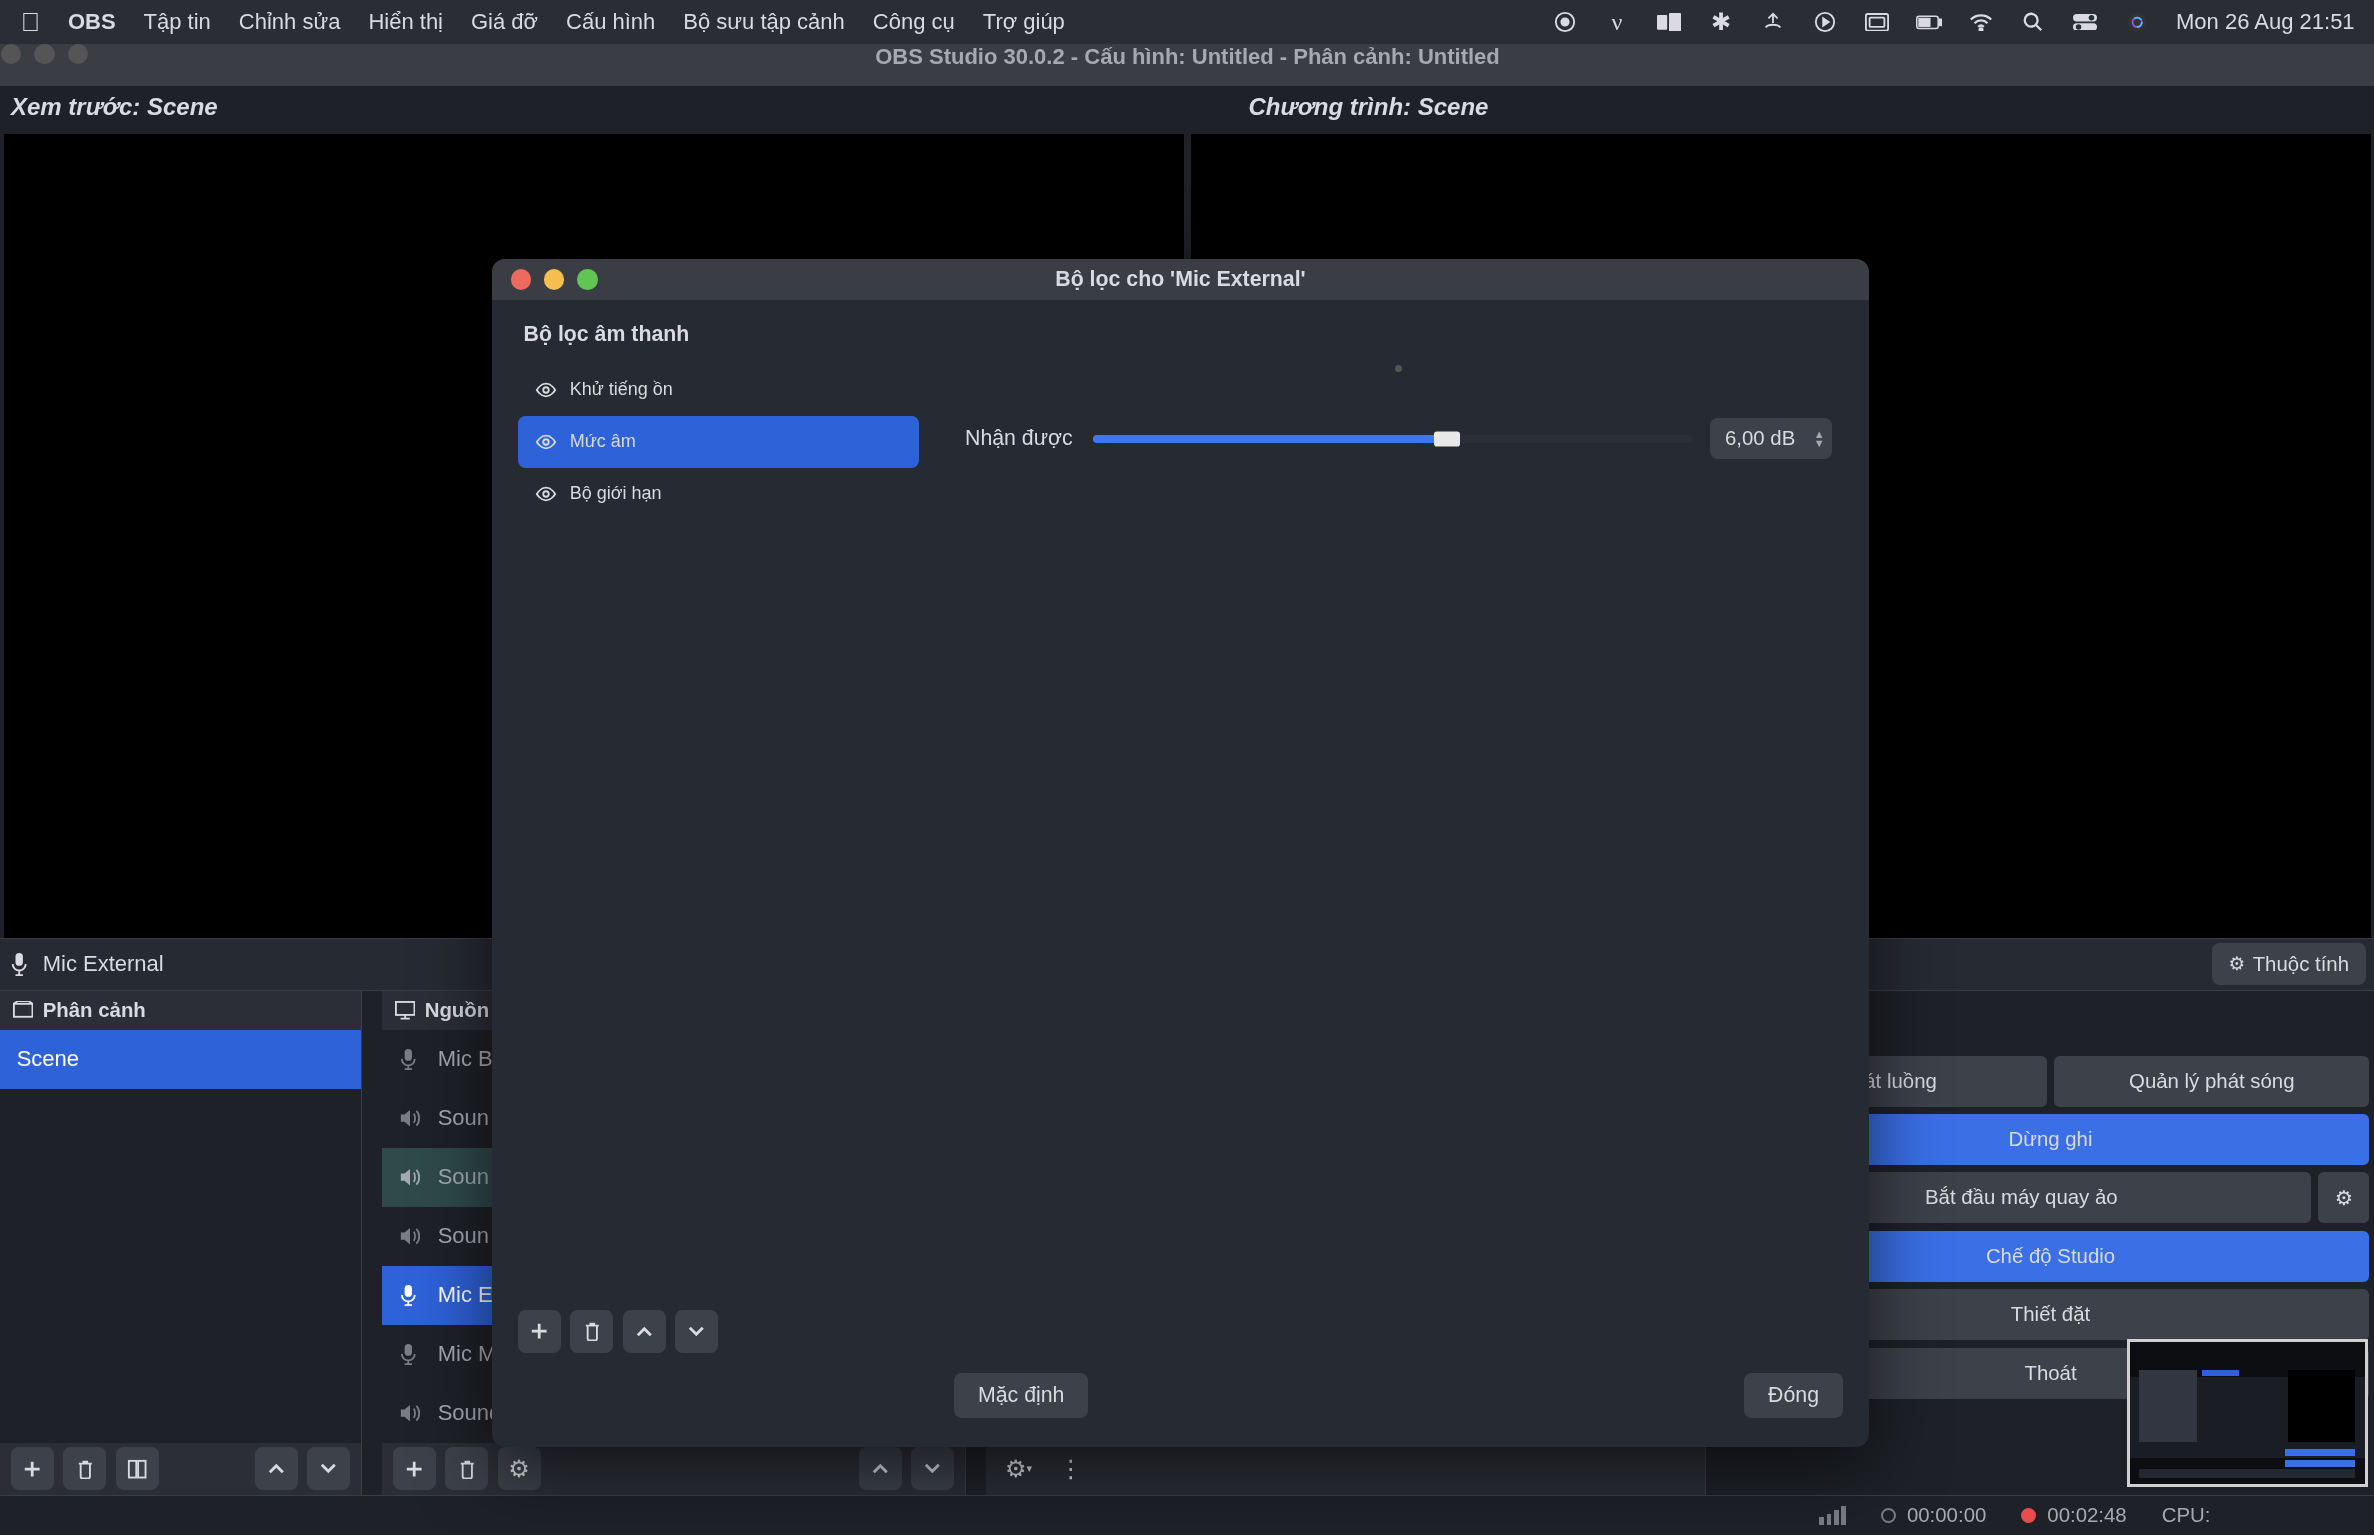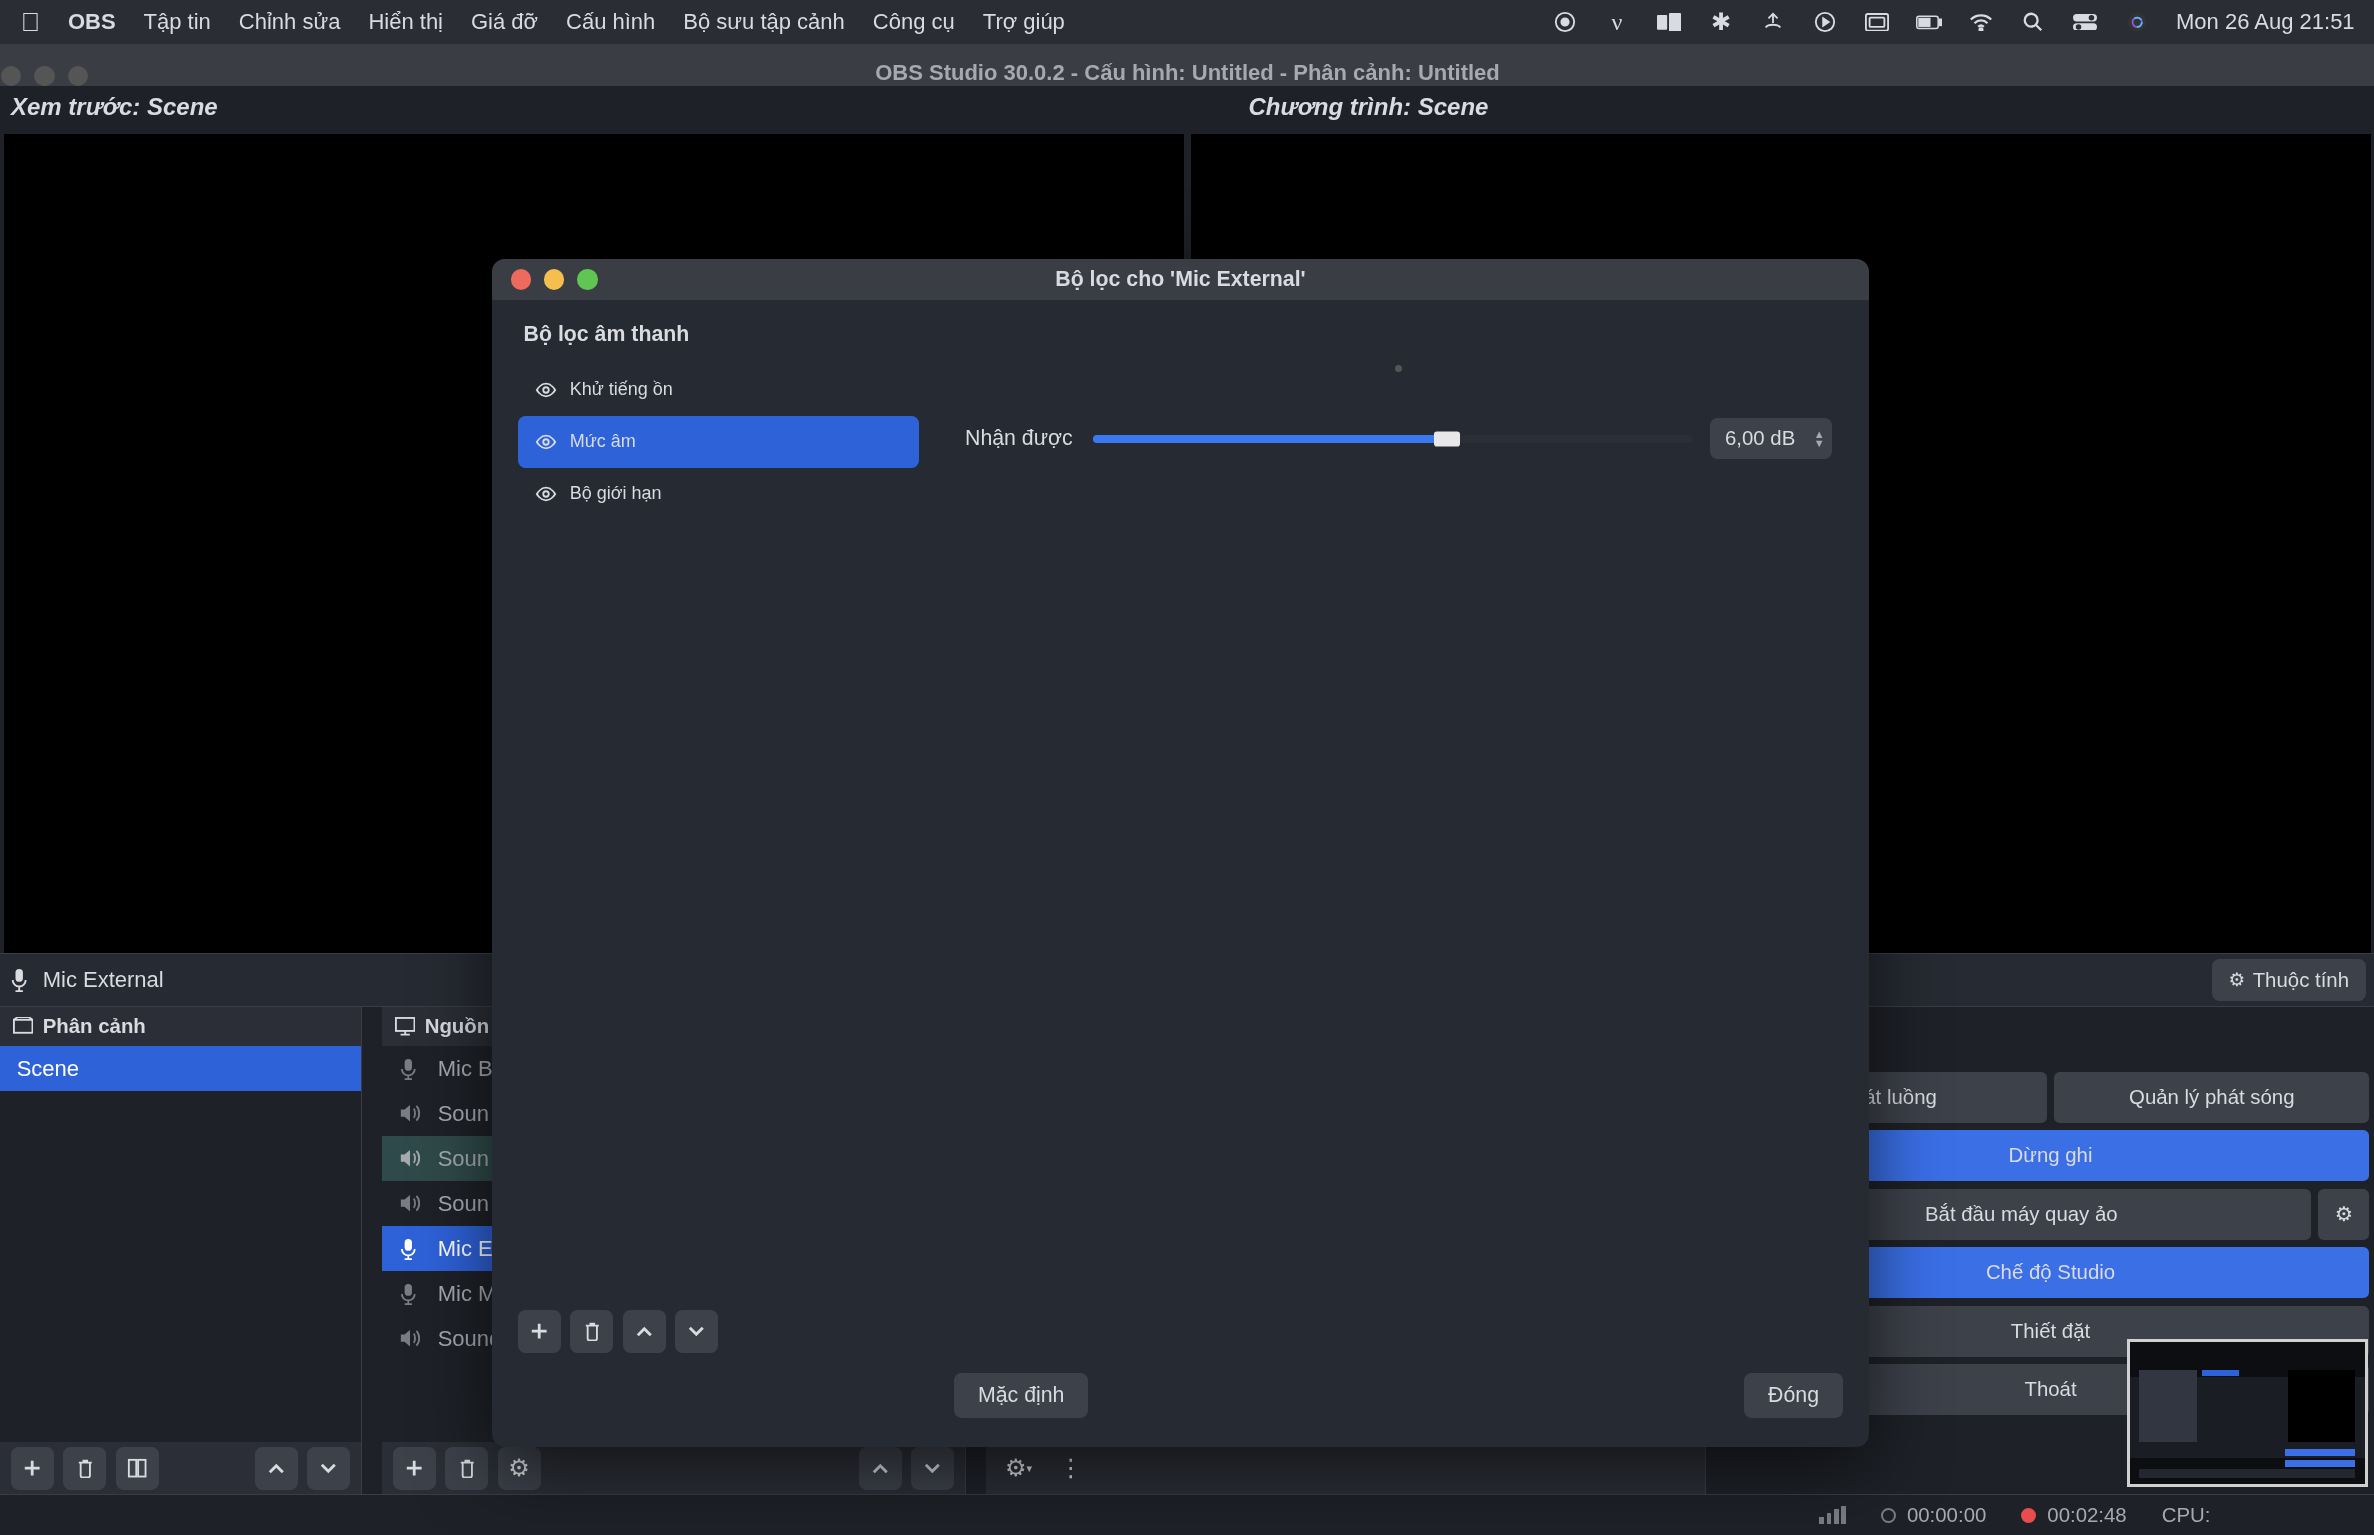--- a/index.html
+++ b/index.html
@@ -30,21 +30,21 @@
   .menubar { height: 44px; background: var(--menubar-bg); display:flex; align-items:center; padding:0 20.4px; justify-content:space-between; font-size:22px; }
   .menubar-left { display:flex; align-items:center; gap:28px; }
   .menubar-left .apple { font-size:26px; }
   .menubar-left span { font-weight:400; cursor:default; }
   .menubar-left .app-name { font-weight:700; }
   .menubar-right { display:flex; align-items:center; gap:26px; }
   .menubar-right .status-ico { width:26px; height:26px; display:flex; align-items:center; justify-content:center; color:var(--text-primary); }
   .menubar-right .clock { white-space:nowrap; }
 
   
-  .window-titlebar { height:42px; background:var(--bg-header); display:flex; align-items:flex-end; padding-left:1px; position:relative; }
+  .window-titlebar { height:42px; background:var(--bg-header); display:flex; align-items:flex-start; padding-left:1px; position:relative; }
   .traffic-lights { display:flex; gap:13px; }
   .traffic-light { width:20.4px; height:20.4px; border-radius:50%; background:#555; }
   .window-title { position:absolute; left:50%; transform:translateX(-50%); color:var(--text-secondary); font-size:22px; font-weight:600; }
 
   
   .obs-body { height: calc(1535px - 44px - 42px); display:flex; flex-direction:column; background:var(--bg-dark); position:relative; }
   .preview-row { height:867px; display:flex; flex-direction:column; }
   .preview-labels { height:48px; display:flex;font-style:italic; }
   .preview-label { font-size:24px; font-weight:700; color:var(--text-primary); padding:7.4px 11px; }
   .preview-canvases { flex:1; display:flex; gap:7.4px; padding:0 3.7px; }
@@ -61,21 +61,21 @@
   .docks-row { flex:1; display:flex;gap:20px; }
   .dock { display:flex; flex-direction:column; background:var(--bg-dark); }
   .dock-header { height:39px; background:var(--bg-mid); display:flex; align-items:center; padding:0 13px; gap:9.3px; font-size:20.4px; font-weight:600; color:var(--text-primary); }
   .dock-body { flex:1; background:var(--bg-dark); overflow:hidden; }
   .dock-foot { height:52px; background:var(--bg-mid); display:flex; align-items:center; padding:0 11px; gap:9.3px; }
   .dock-scenes { width:362px; border-right:1.9px solid var(--border-subtle); }
   .dock-sources { width:584px; border-right:1.9px solid var(--border-subtle); }
   .dock-mixer  { flex:1; border-right:1.9px solid var(--border-subtle); } 
   .dock-controls { width:649px; }
 
-  .list-item { height:45px; display:flex; align-items:center; padding:0 16.7px; gap:15px; font-size:22px; color:var(--text-secondary); }
+  .list-item { height:59px; display:flex; align-items:center; padding:0 16.7px; gap:15px; font-size:22px; color:var(--text-secondary); }
   .list-item.selected { background:var(--accent-blue); color:white; }
   .list-item.highlight { background:#2f4a4a; }
   .list-item .ico { width:24px; text-align:center; }
 
   .icon-btn { width:43px; height:43px; background:var(--bg-light); border-radius:7.4px; display:flex; align-items:center; justify-content:center; font-size:24px; color:var(--text-primary); }
   .icon-btn.flat { background:transparent; }
 
   .ctrl-grid { padding:65px 5.6px 5.6px; display:flex; flex-direction:column; gap:7.4px; }
   .ctrl-row { display:flex; gap:7.4px; }
   .ctrl-btn { flex:1; height:51px; background:var(--bg-light); border-radius:5.6px; display:flex; align-items:center; justify-content:center; font-size:20.4px; }

